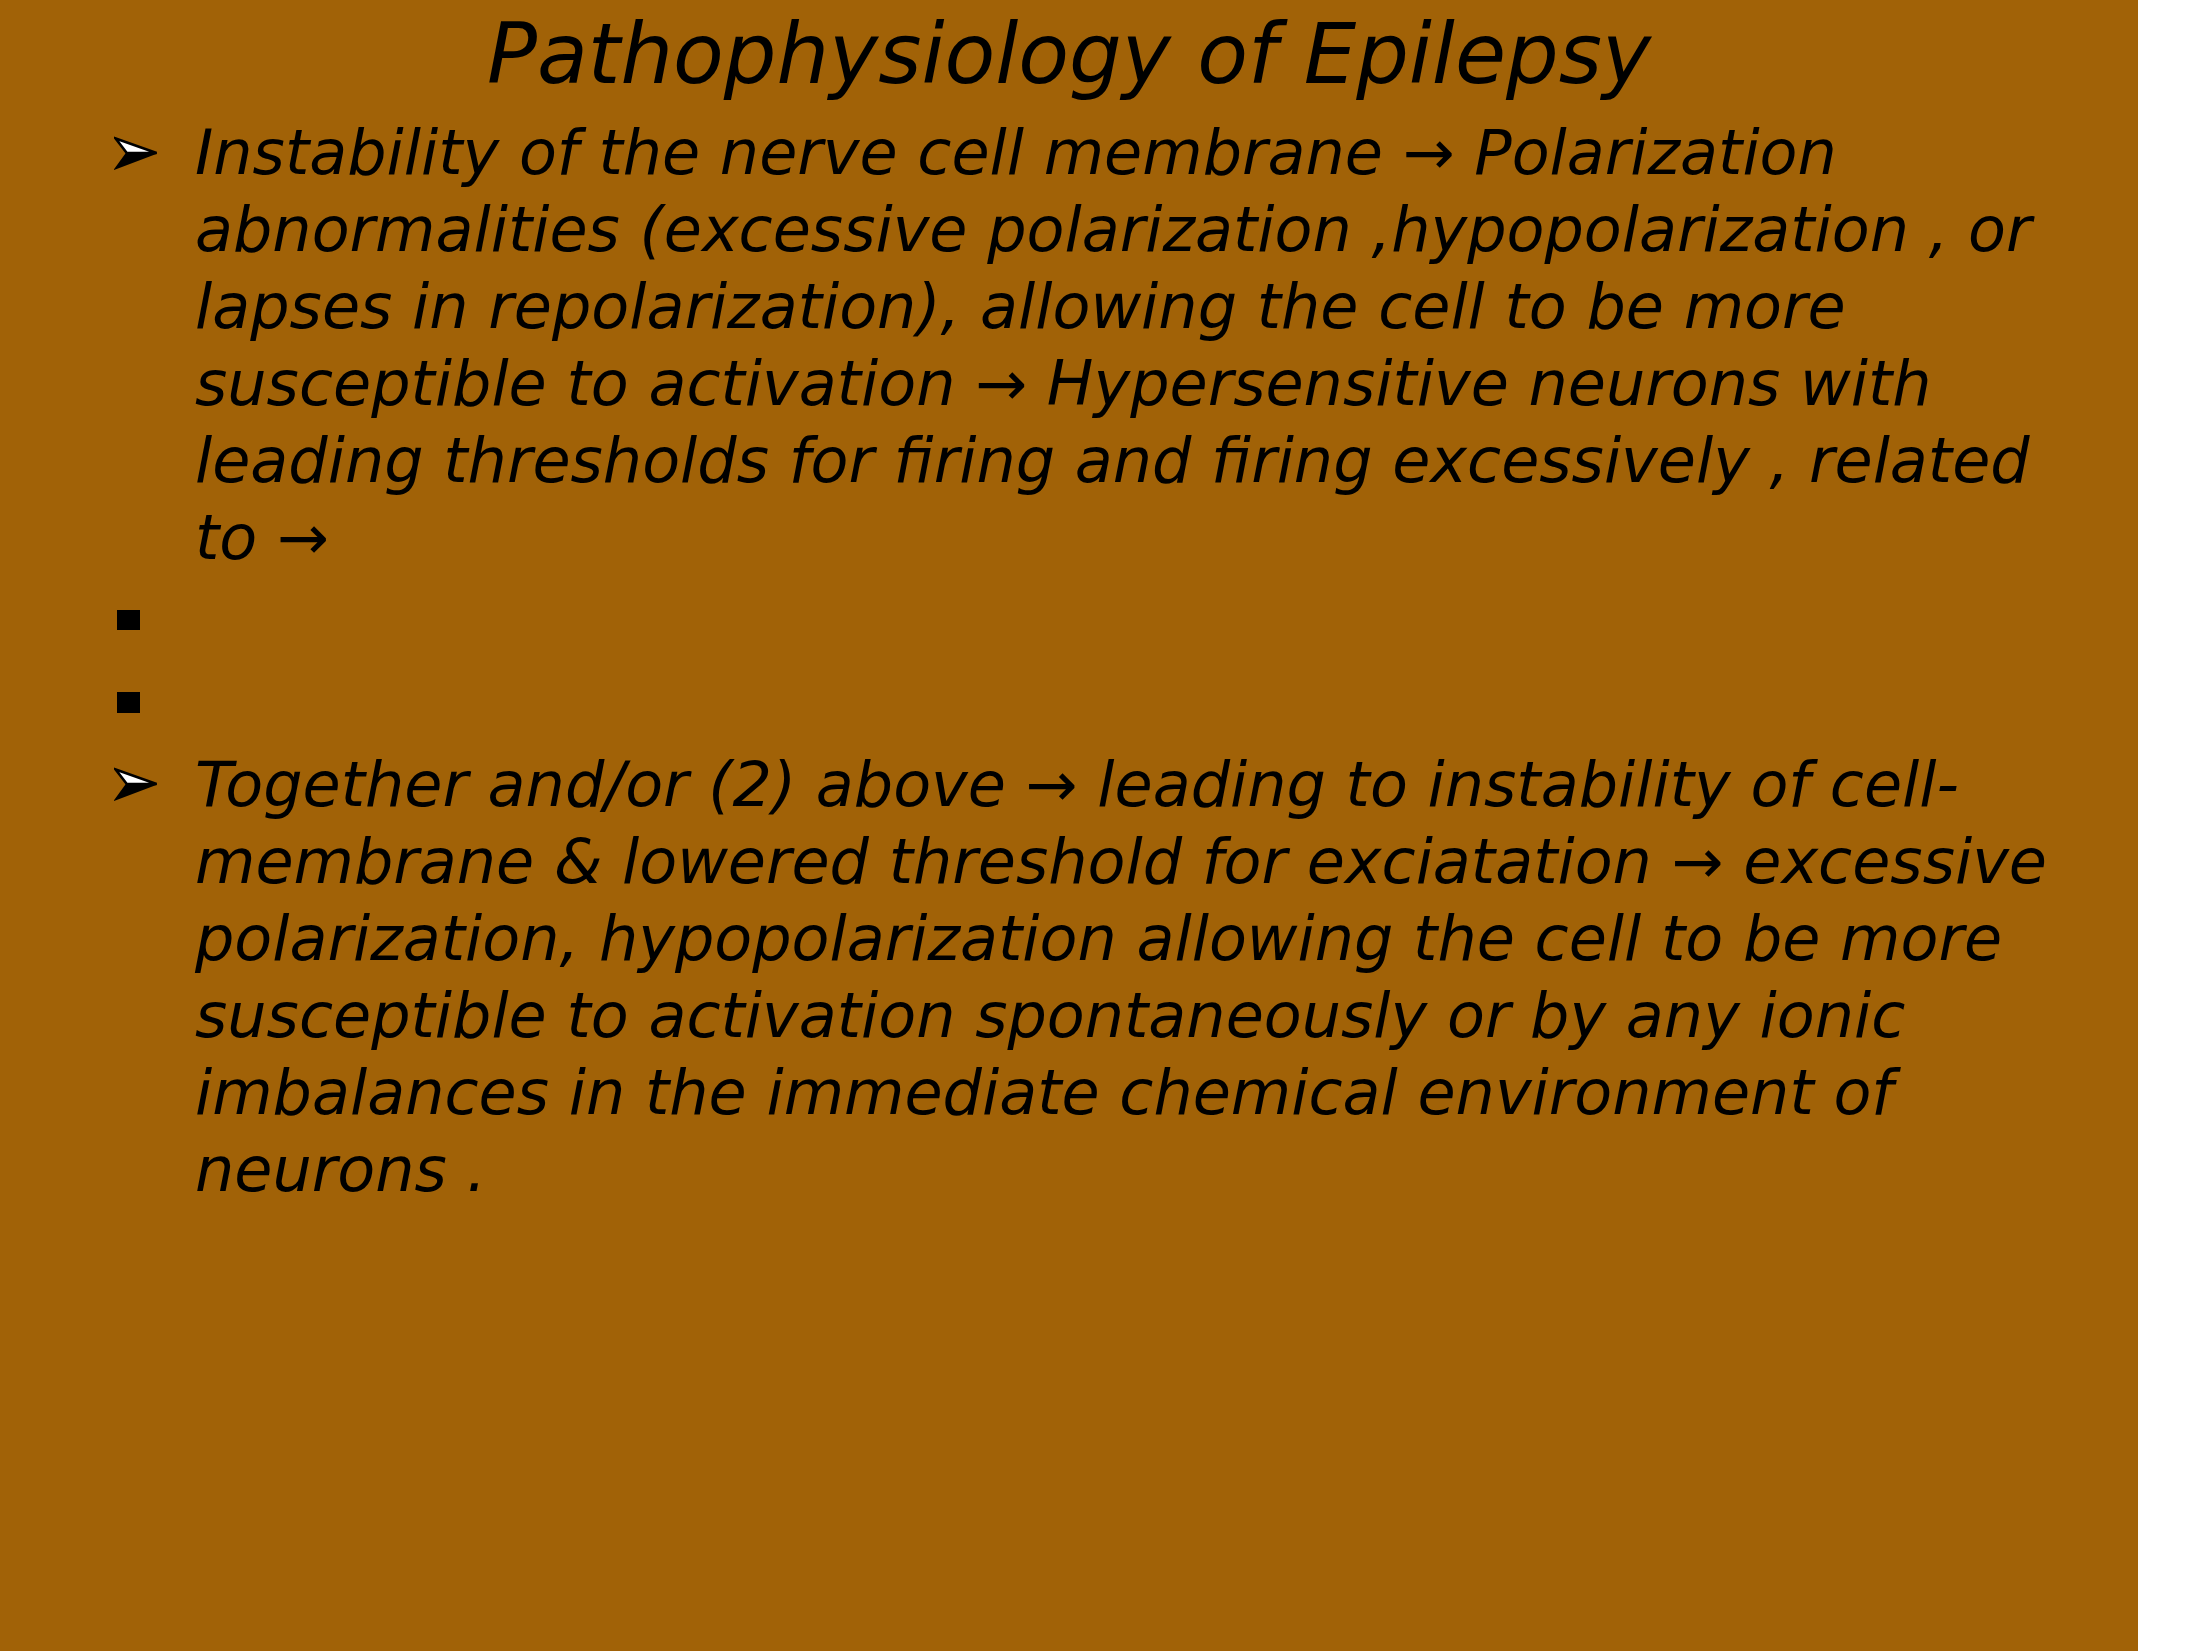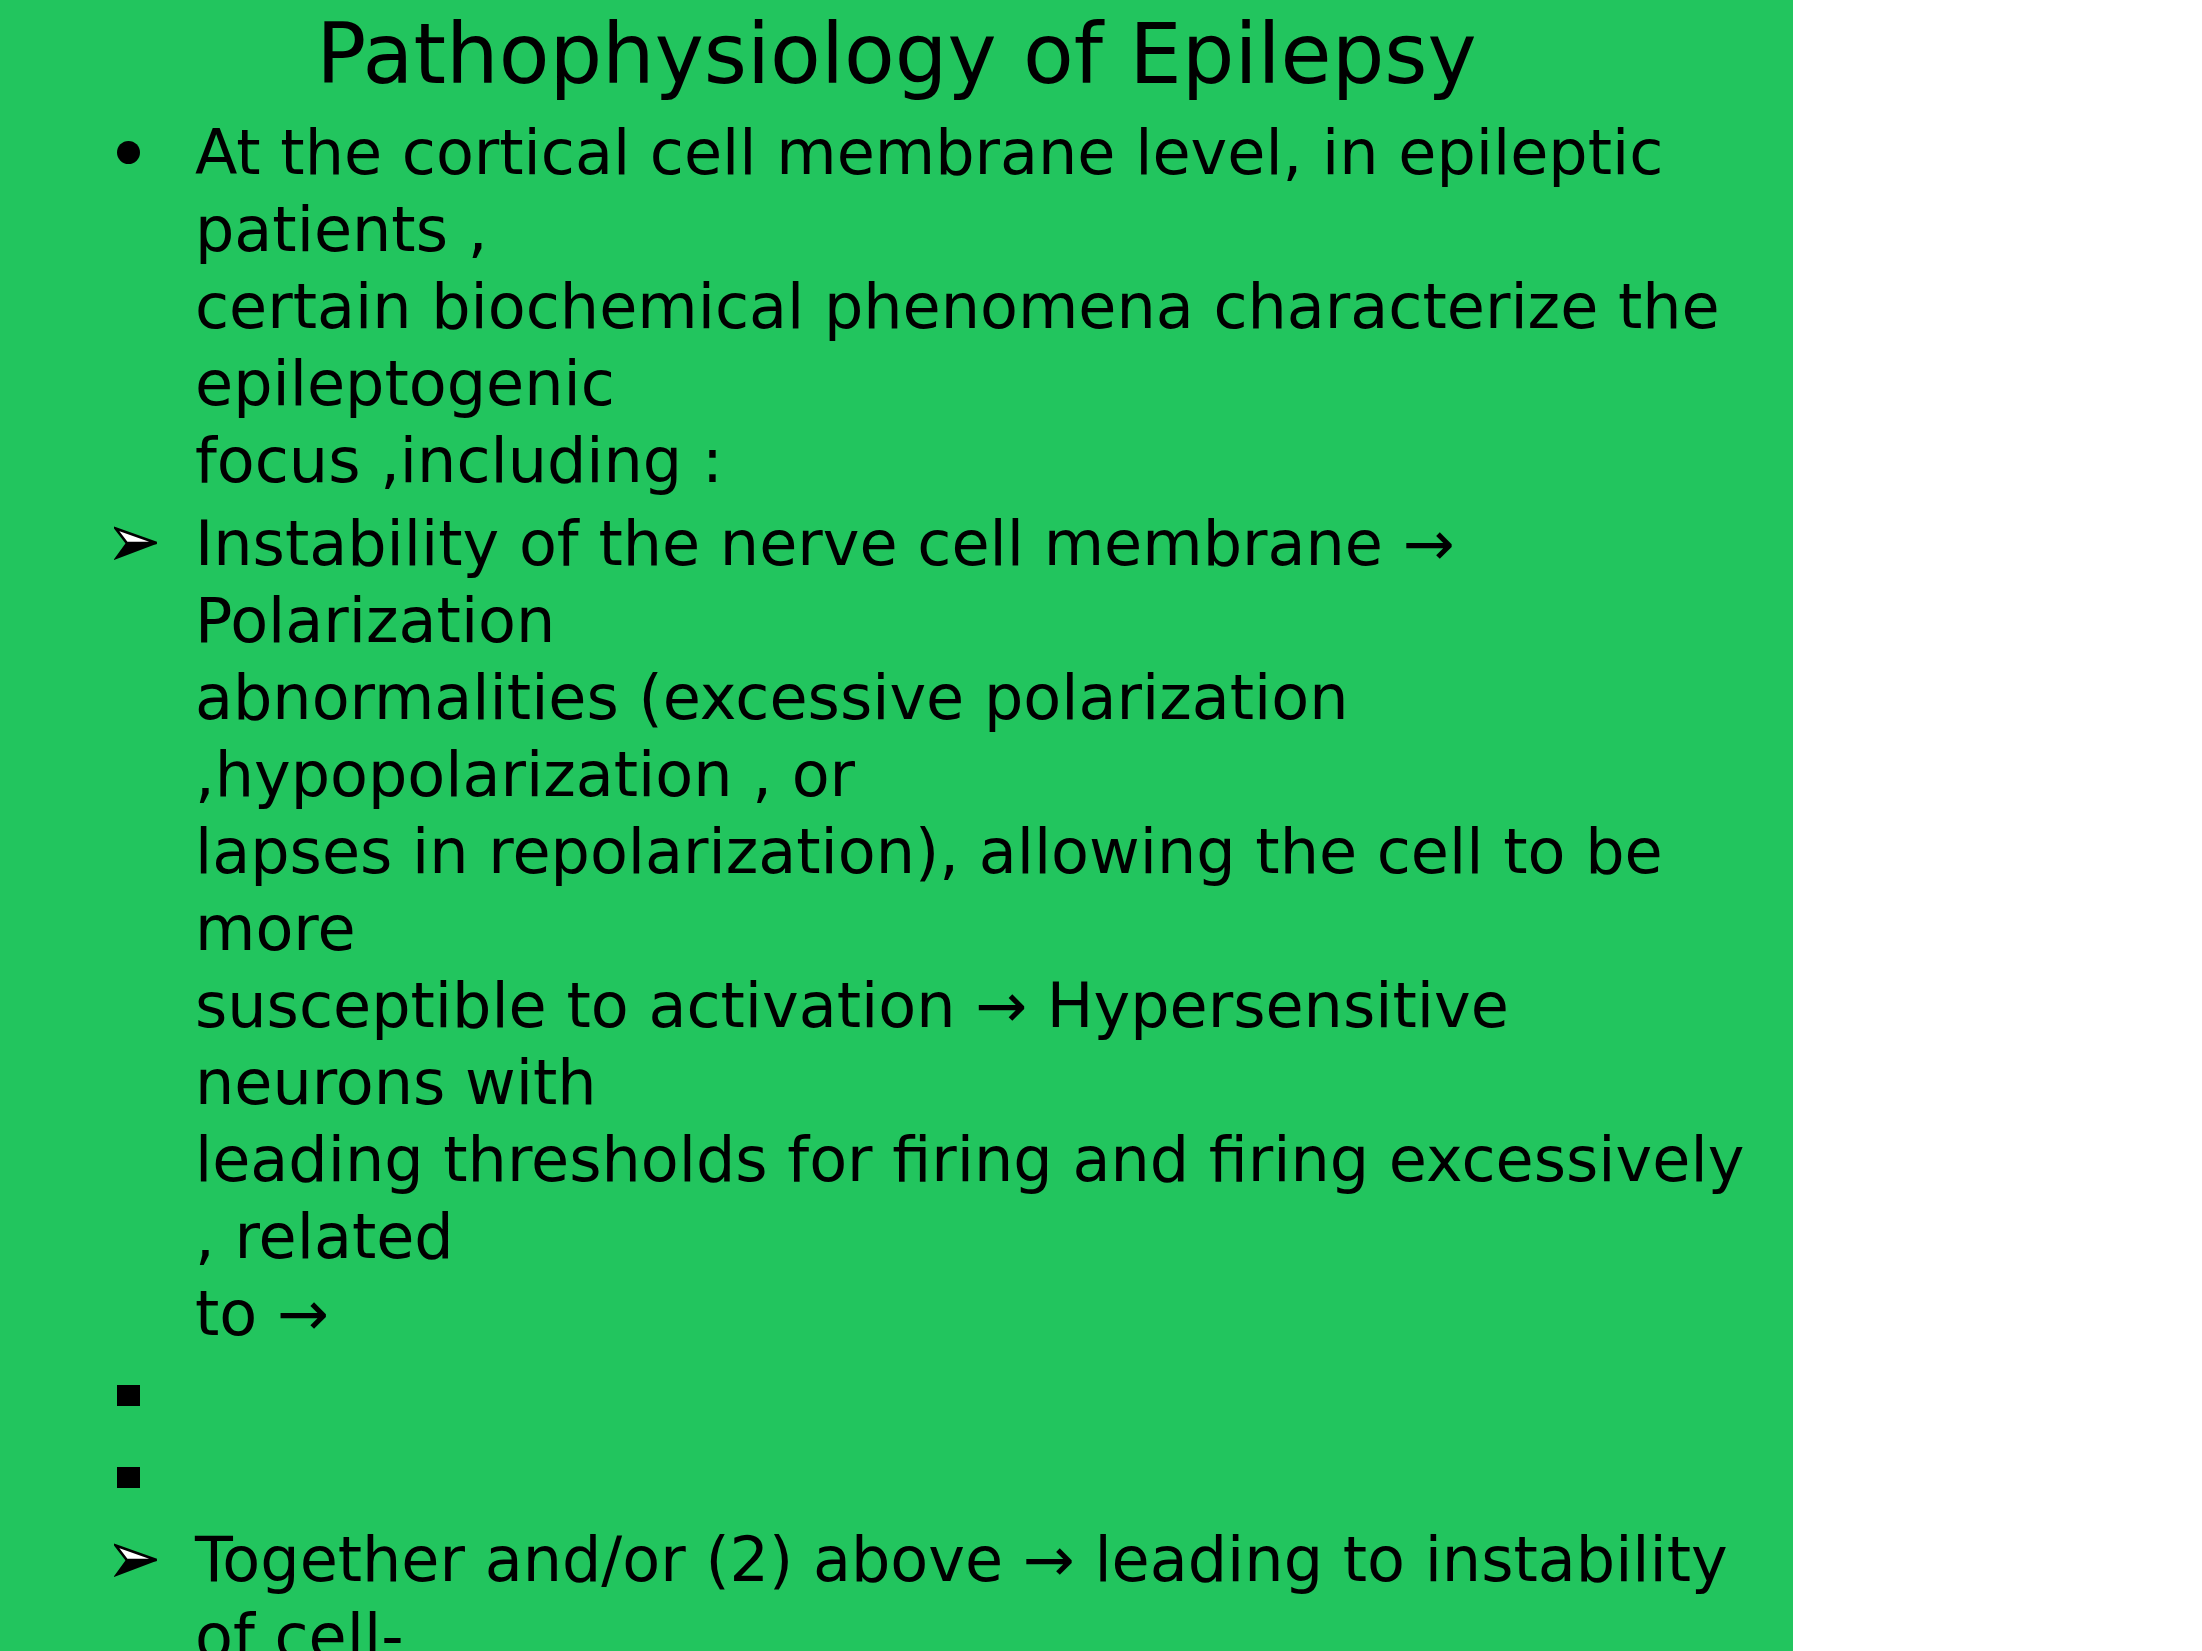--- a/index.html
+++ b/index.html
@@ -2,26 +2,27 @@
 <html style="font-size:13.8px"><head>
 <meta charset="utf-8">
 <style>
   html, body {
     margin: 0;
     padding: 0;
     background: #ffffff;
   }
   .slide {
     position: relative;
-    width: 1793px;
+    width: 2138px;
     height: 1652px;
-    background: #22c55e;
+    background: #a16207;
     overflow: hidden;
     font-family: "DejaVu Sans", sans-serif;
     color: #000000;
+    font-style: italic;
   }
   .title-block {
     padding-top: 8.6px;
     text-align: center;
   }
   .title-line {
     font-size: 83px;
     line-height: 92px;
     font-weight: normal;
     white-space: nowrap;
@@ -69,28 +70,20 @@
 <body>
 
 <div class="slide">
 
   <div class="title-block">
     <div class="title-line">Pathophysiology of Epilepsy</div>
   </div>
 
   <div class="content">
 
-    <div class="bullet">
-      <div class="marker-box">
-        <span class="marker-dot"></span>
-      </div>
-      <div class="bullet-text">At the cortical cell membrane level, in epileptic patients ,
-certain biochemical phenomena characterize the epileptogenic
-focus ,including :</div>
-    </div>
 
     <div class="bullet">
       <div class="marker-box marker-arrow">
         <span>
           <svg width="46" height="38" viewBox="0 0 54 44">
             <polygon points="2,5 50,22 15,22" fill="#ffffff" stroke="#000000" stroke-width="3" stroke-linejoin="miter"></polygon>
             <polygon points="15,22 50,22 2,40" fill="#000000" stroke="#000000" stroke-width="2" stroke-linejoin="miter"></polygon>
           </svg>
         </span>
       </div>

